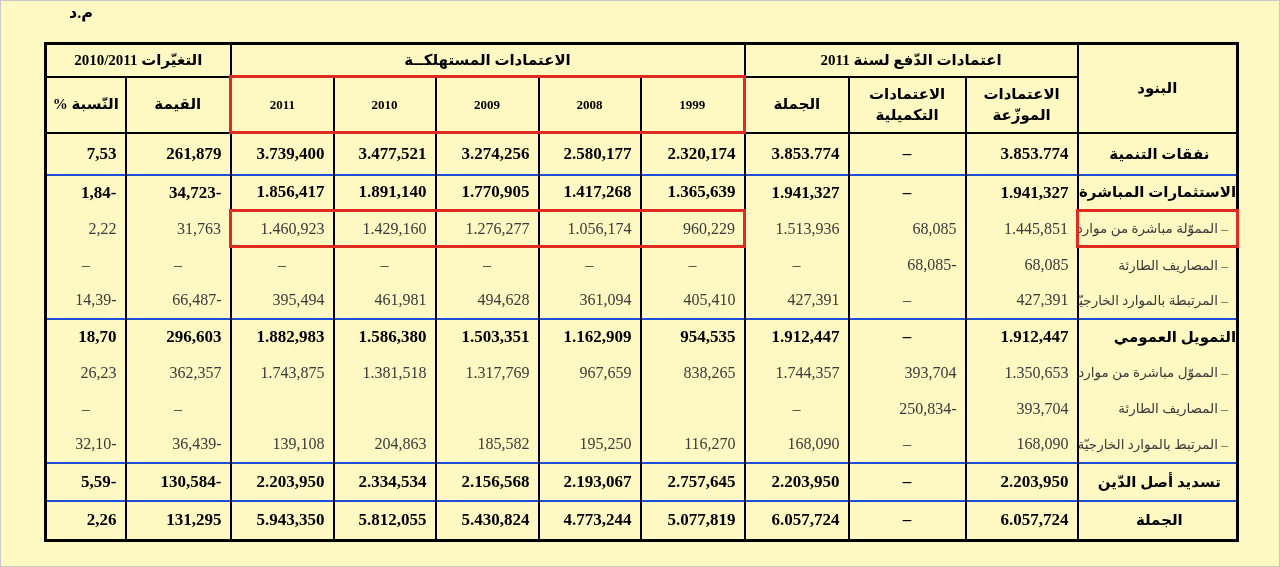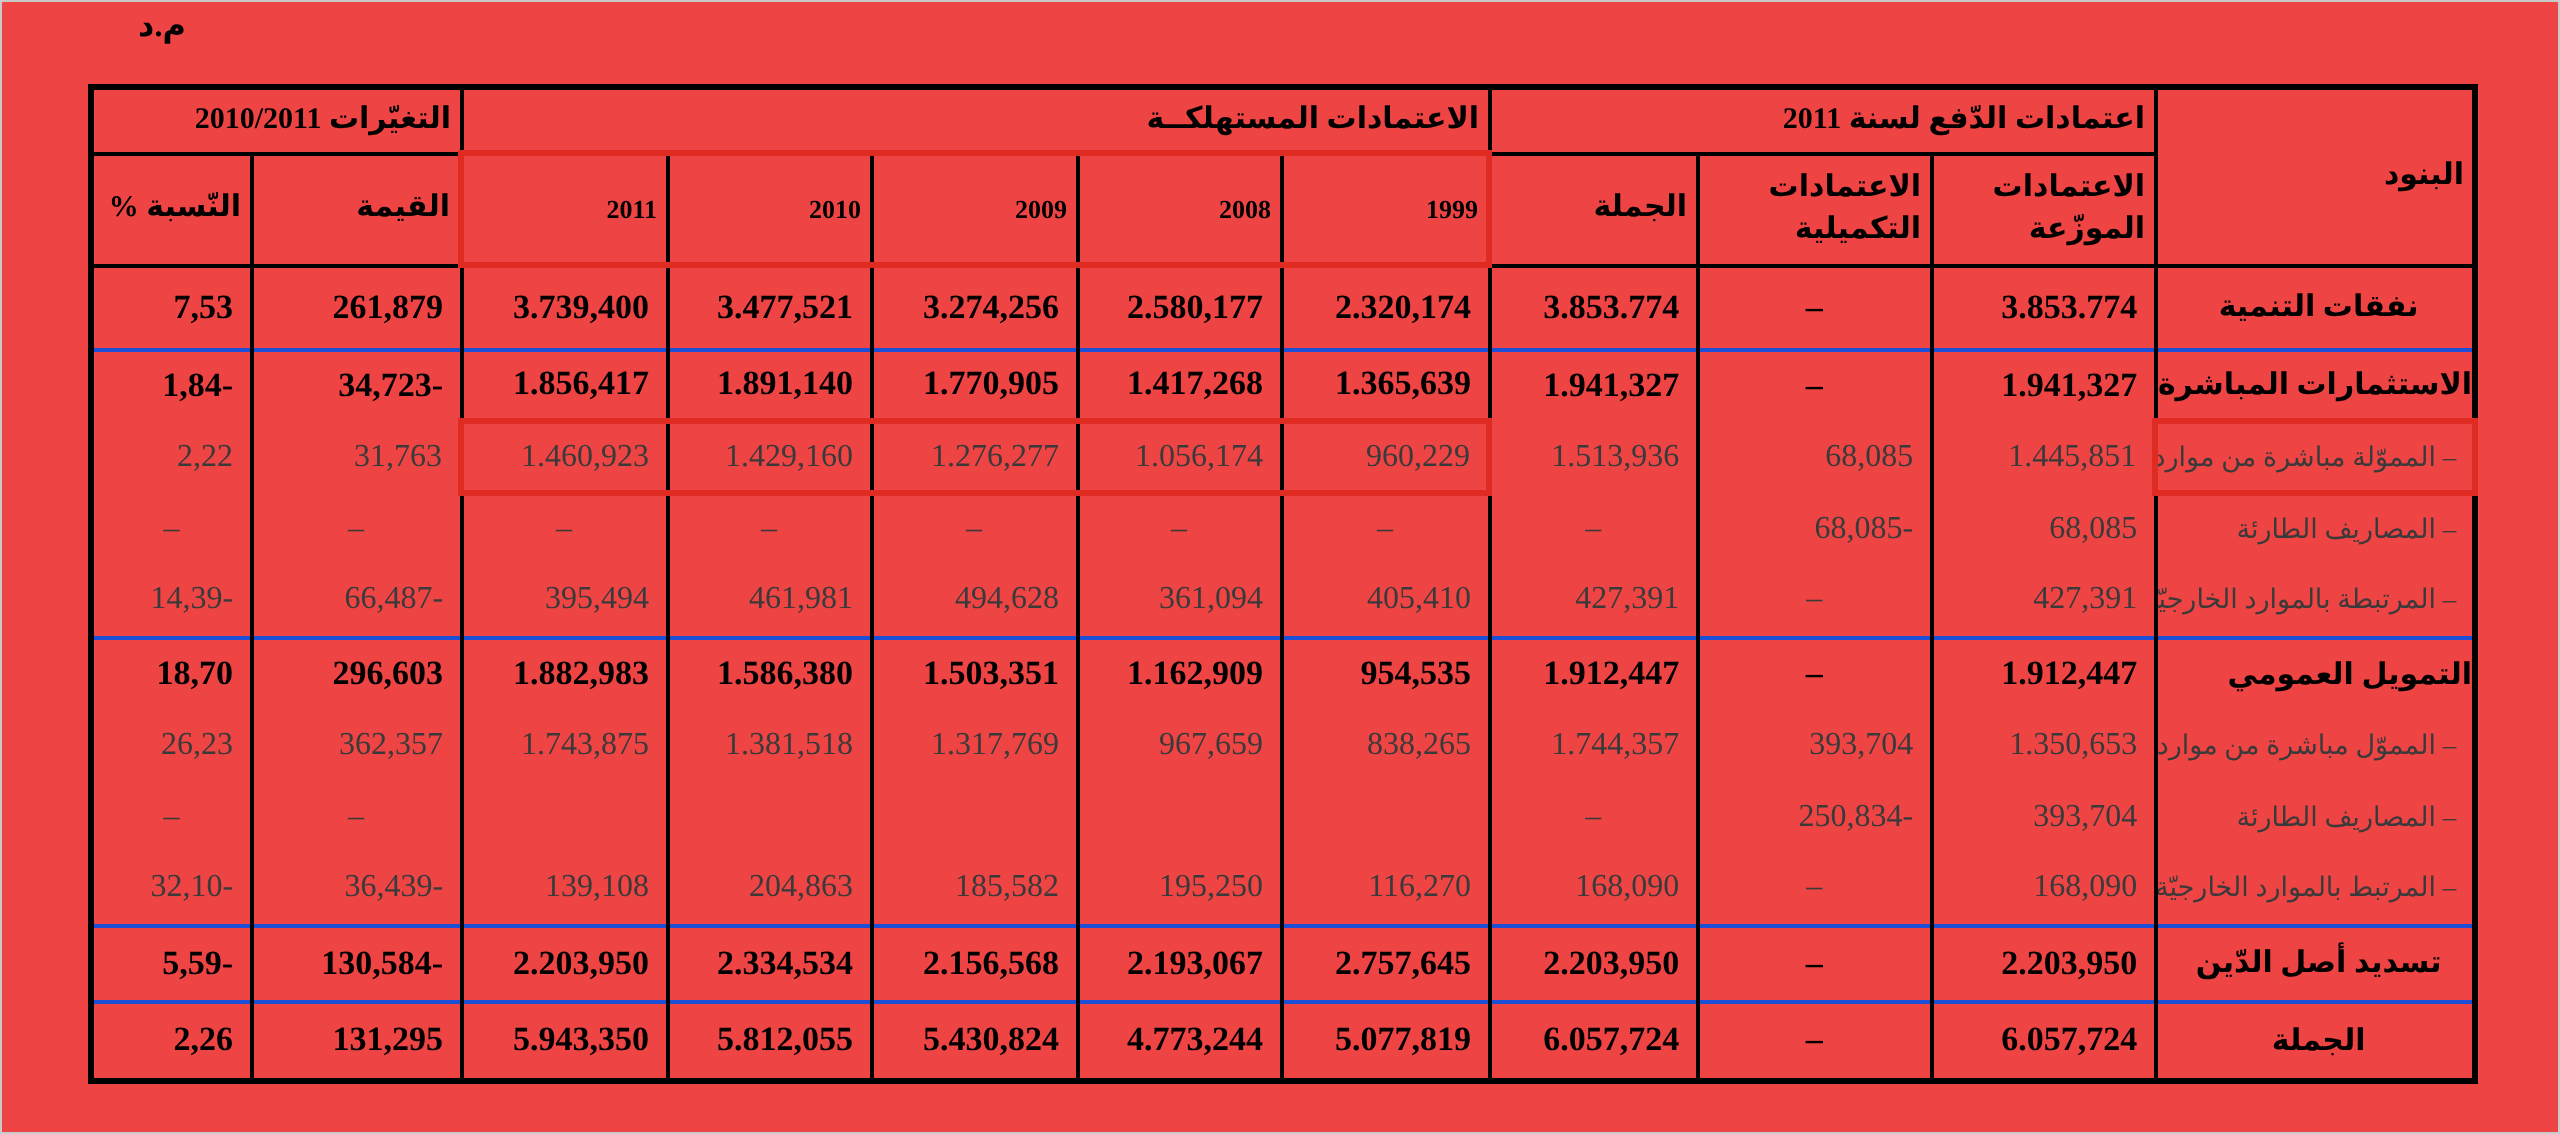--- a/index.html
+++ b/index.html
@@ -2,34 +2,34 @@
 <html lang="ar" dir="rtl" style="--red: #e02b22;"><head>
 <meta charset="utf-8">
 <style>
   html,body{margin:0;padding:0;background:#fff;}
   body{
     font-family:"Liberation Serif","DejaVu Serif","DejaVu Sans",serif;
     width:1280px;height:567px;position:relative;overflow:hidden;color:#000;
   }
   .frame{
     position:absolute;left:0;top:0;width:1278px;height:565px;
-    border:1px solid #c9c9c9;background:#ef4444;
+    border:1px solid #c9c9c9;background:#fef9c3;
   }
   .unit{
     position:absolute;top:2px;left:68px;font-weight:bold;font-size:16px;
     direction:rtl;
   }
   .tbl-wrap{position:absolute;top:41px;left:43px;}
   table{
     border-collapse:collapse;table-layout:fixed;width:1192px;
     direction:rtl;
   }
   th,td{overflow:hidden;white-space:nowrap;}
   th{
-    border:2px solid #000;font-weight:bold;text-align:right;
+    border:2px solid #000;font-weight:bold;text-align:center;
     font-size:15px;padding:2px 4px;white-space:normal;line-height:1.35;
   }
   th.yr{font-size:13px;font-family:"Liberation Serif","DejaVu Serif",serif;}
   td{
     border-left:2px solid #000;border-right:2px solid #000;
     border-top:none;border-bottom:none;
     padding:2px 8px;font-size:16px;
   }
   tr.rule td{border-top:2px solid #1d4ed8;}
   tr.main td{font-weight:bold;color:#000;font-size:17px;}

